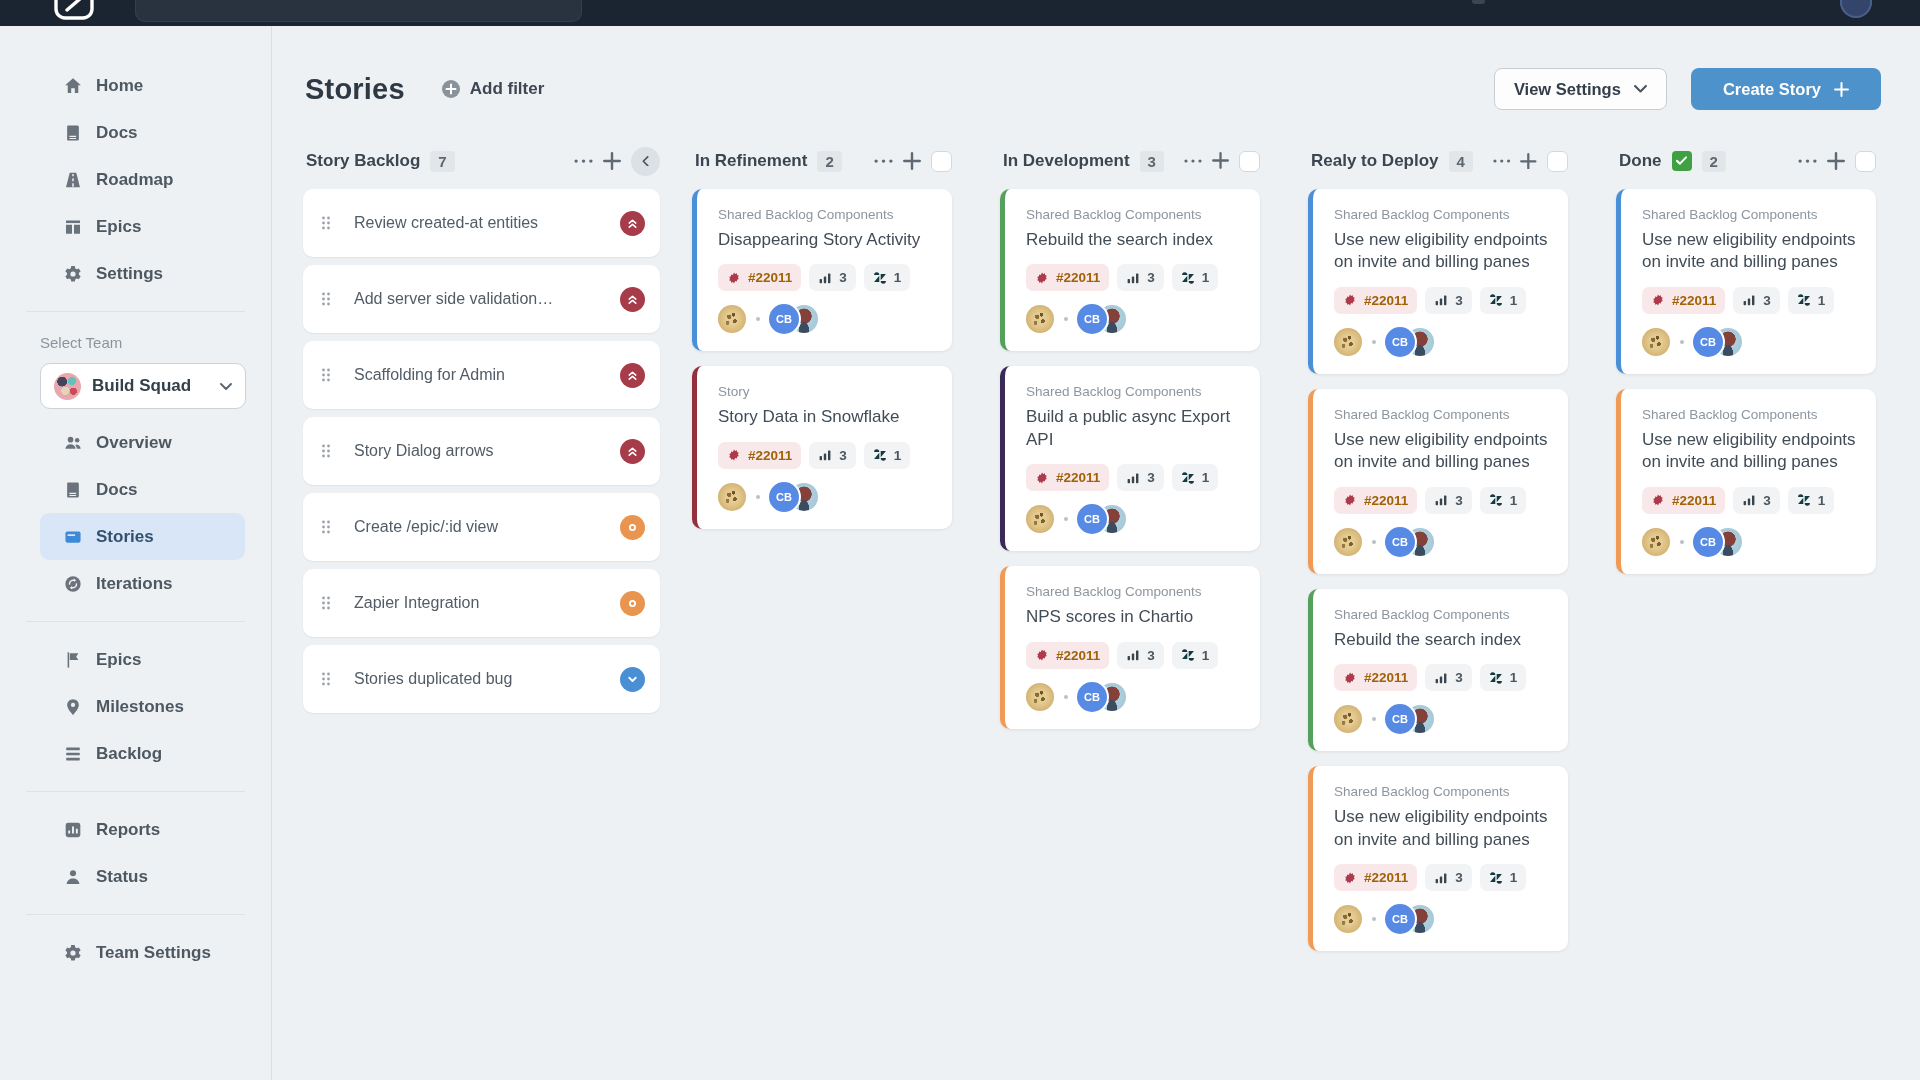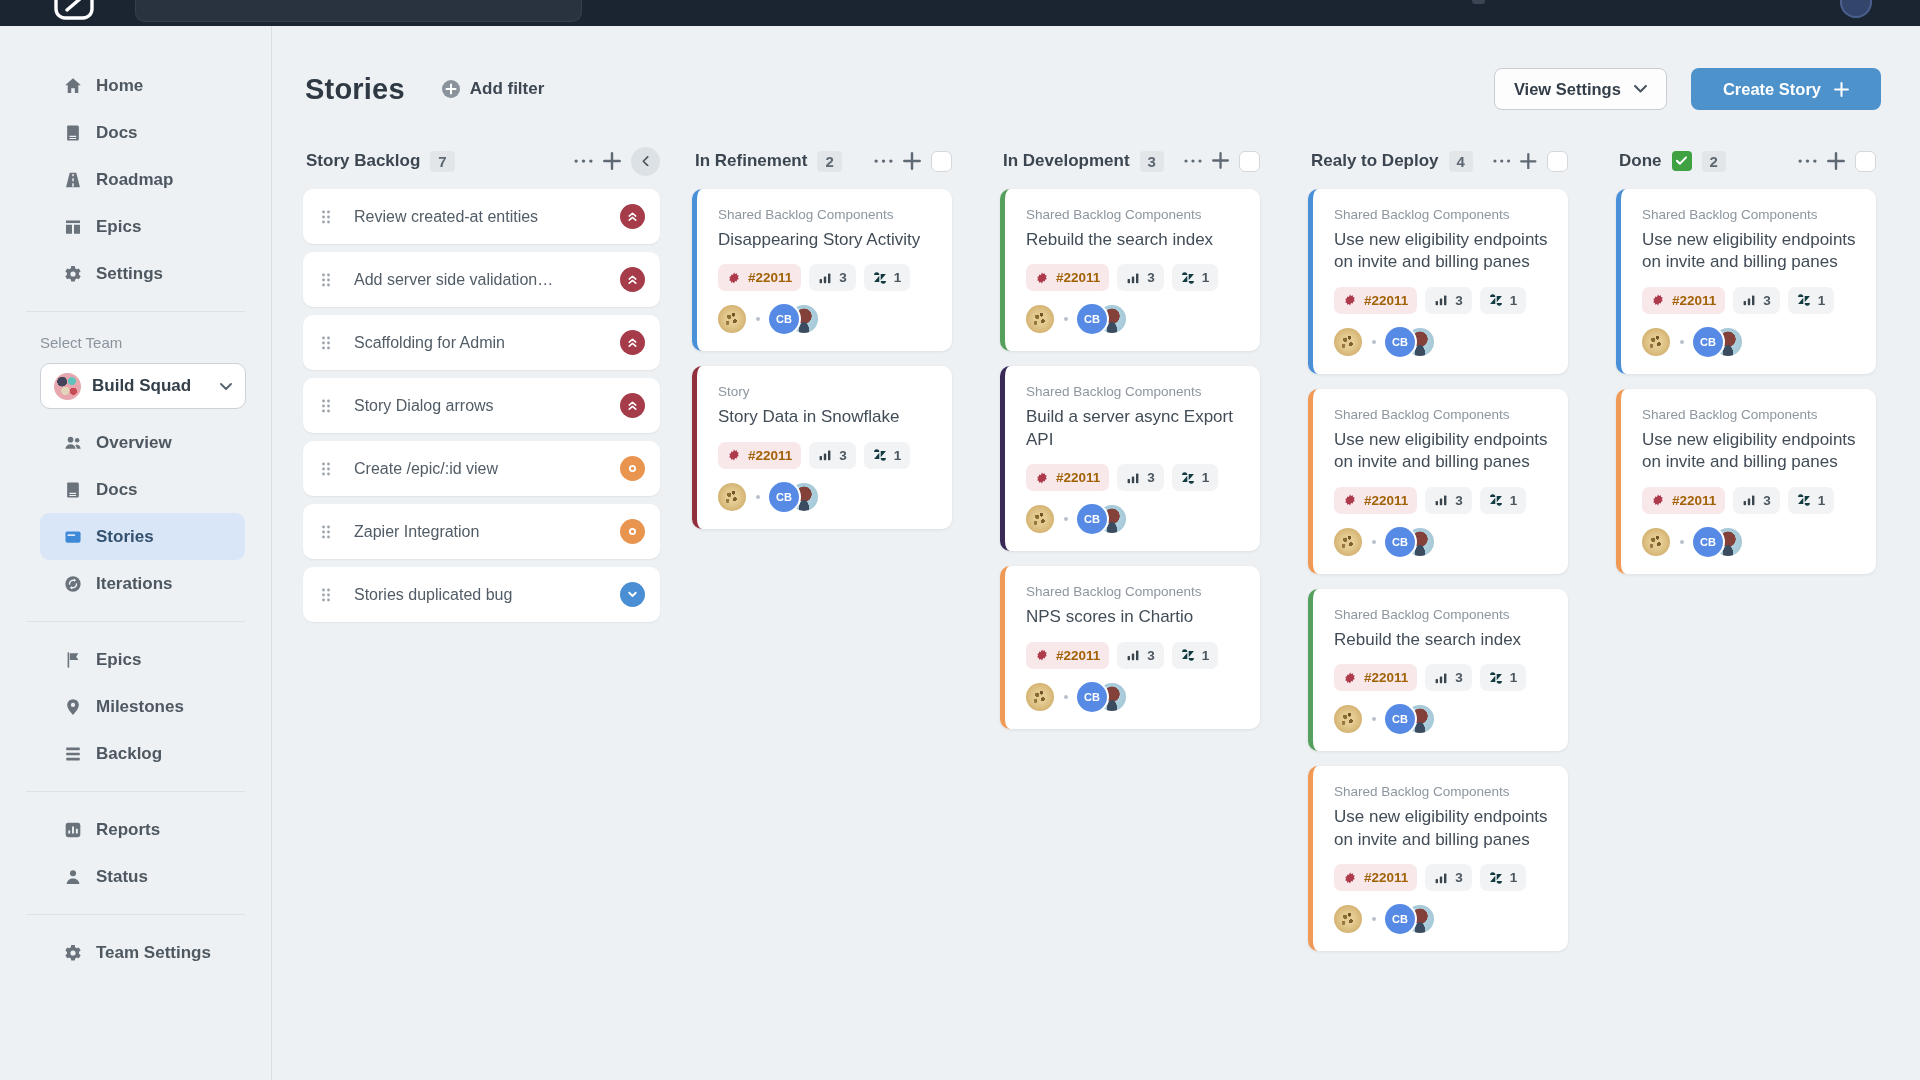--- a/index.html
+++ b/index.html
@@ -71,21 +71,21 @@
     display:flex; align-items:center; justify-content:center; }
   .done-check svg { width:11px; }
   .col-menu, .col-add { width:18px; color:#5f6973; display:flex; cursor:pointer; }
   .col-menu { width:19px; }
   .col-check { width:21px; height:21px; border:1.5px solid #d3d8dd; border-radius:6px; background:#fff; cursor:pointer; flex:none; }
   .col-collapse { width:29px; height:29px; border-radius:50%; background:#dce1e5; cursor:pointer;
     display:flex; align-items:center; justify-content:center; color:#4b555e; flex:none; }
   .col-collapse svg { width:7px; }
 
   
-  .b-row { height:55px; background:#fff; border-radius:10px; margin-bottom:8px;
+  .b-row { height:68px; background:#fff; border-radius:10px; margin-bottom:8px;
     display:flex; align-items:center; padding:0 15px 0 18px; cursor:pointer;
     box-shadow:0 1px 2px rgba(40,50,60,.07); }
   .drag { width:10px; height:16px; color:#9aa3ab; margin-right:23px; flex:none; display:flex; cursor:grab; }
   .b-title { flex:1; font-size:16px; font-weight:500; color:#515c66; white-space:nowrap; overflow:hidden; }
   .prio { width:25px; height:25px; border-radius:50%; flex:none;
     display:flex; align-items:center; justify-content:center; }
   .prio svg { width:13px; }
   .prio-urgent { background:#a63b49; }
   .prio-medium { background:#e9954f; }
   .prio-low    { background:#4a8fd3; }
@@ -646,21 +646,21 @@
     </div>
     <div class="card-avatars">
       <span class="av av-plant"></span>
       <span class="av-dot"></span>
       <span class="av av-cb" style="background: rgb(86, 138, 228);">CB</span>
       <span class="av av-photo"></span>
     </div>
   </div>
               <div class="card" style="border-left-color: rgb(57, 42, 87);">
     <div class="card-label">Shared Backlog Components</div>
-    <div class="card-title">Build a server async Export API</div>
+    <div class="card-title">Build a public async Export API</div>
     <div class="card-badges">
       <span class="pill pill-bug">
         <span class="ic">
                       <svg viewBox="0 0 16 16" fill="currentColor">
                         <path d="M8 1.6l1.3 1.7 2-.7.2 2.1 2 .8-1.1 1.8 1.1 1.8-2 .8-.2 2.1-2-.7L8 14.4l-1.3-1.7-2 .7-.2-2.1-2-.8 1.1-1.8-1.1-1.8 2-.8.2-2.1 2 .7z"></path>
                       </svg>
                     </span>
         <span class="bug-num">#22011</span>
       </span>
       <span class="pill">

